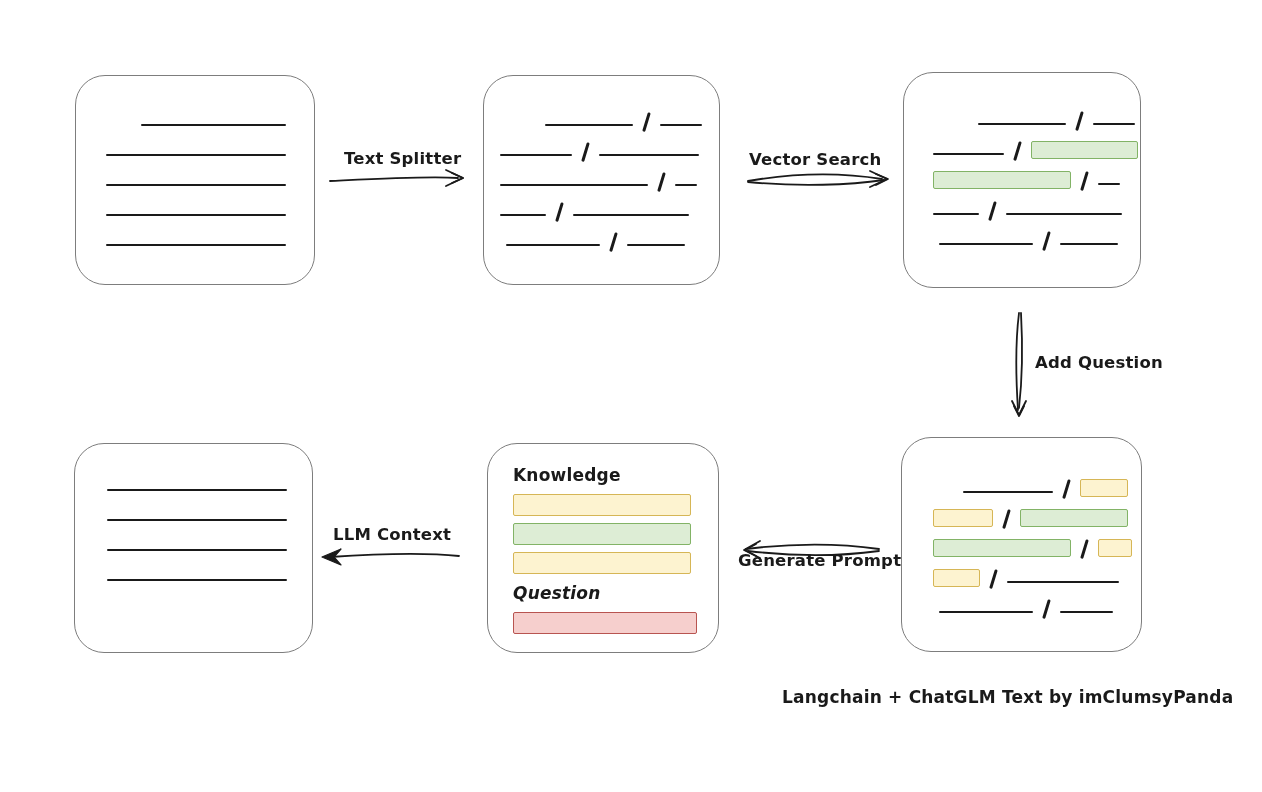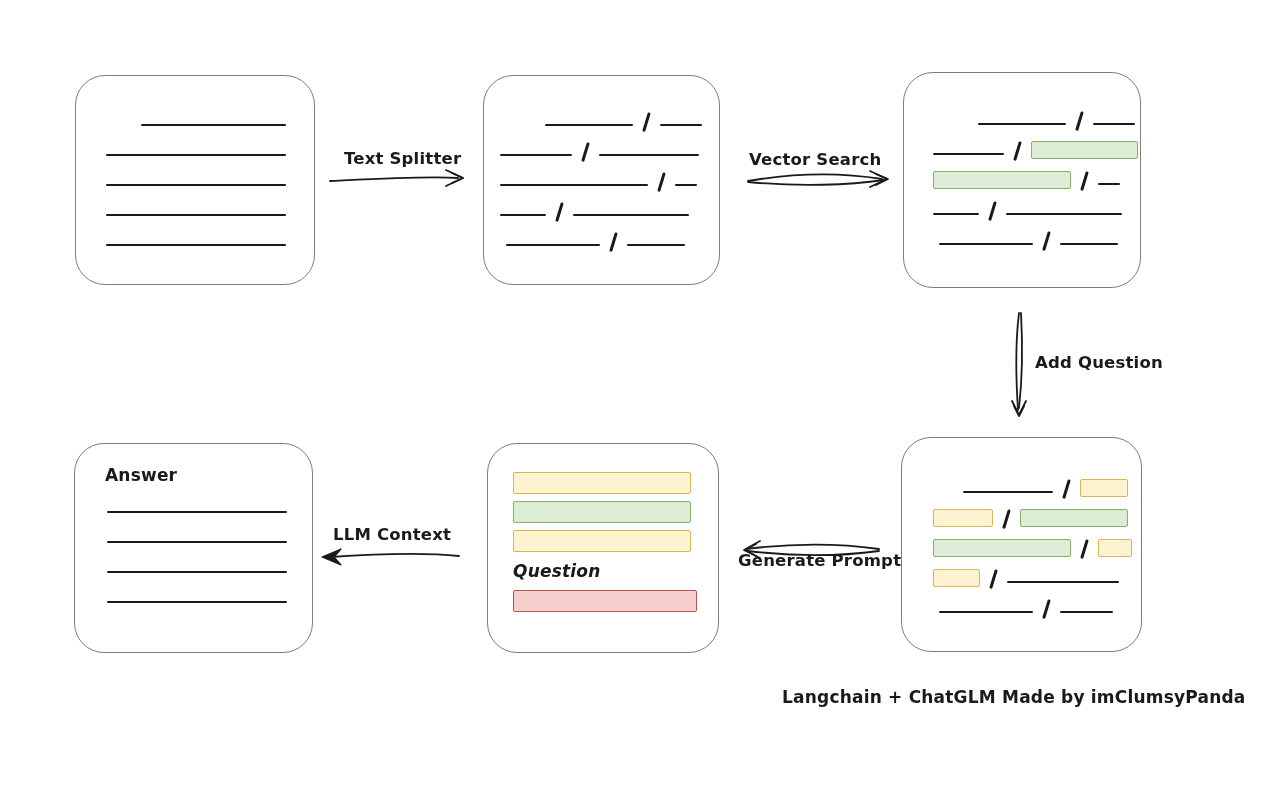--- a/index.html
+++ b/index.html
@@ -197,33 +197,33 @@
       <div class="row" style="padding-left: 6px;">
         <div class="seg-line" style="width: 94px; background: rgb(26, 26, 26);"></div>
         <div class="seg-slash">
           <i style="background: rgb(26, 26, 26);"></i>
         </div>
         <div class="seg-line" style="width: 53px; background: rgb(26, 26, 26);"></div>
       </div>
     </div>
 
   <div class="box" id="box-prompt">
+    <div class="node-label">Knowledge</div>
     <div class="bars">
         <div class="bar" style="width: 176px; background: rgb(253, 243, 208); border-color: rgb(214, 182, 86);"></div>
         <div class="bar" style="width: 176px; background: rgb(221, 237, 213); border-color: rgb(130, 179, 102);"></div>
         <div class="bar" style="width: 176px; background: rgb(253, 243, 208); border-color: rgb(214, 182, 86);"></div>
       </div>
     <div class="node-label q-label">Question</div>
     <div class="bars q-bars">
         <div class="bar" style="width: 182px; background: rgb(246, 207, 205); border-color: rgb(184, 84, 80);"></div>
       </div>
   </div>
 
   <div class="box" id="box-answer">
-    <div class="node-label">Answer</div>
     <div style="margin-top:2px;">
         <div class="row" style="padding-left: 0px;">
           <div class="seg-line" style="width: 180px; background: rgb(26, 26, 26);"></div>
         </div>
         <div class="row" style="padding-left: 0px;">
           <div class="seg-line" style="width: 180px; background: rgb(26, 26, 26);"></div>
         </div>
         <div class="row" style="padding-left: 0px;">
           <div class="seg-line" style="width: 180px; background: rgb(26, 26, 26);"></div>
         </div>
@@ -232,14 +232,14 @@
         </div>
       </div>
   </div>
 
   <div class="arrow-label" id="lbl-text-splitter">Text Splitter</div>
   <div class="arrow-label" id="lbl-vector-search">Vector Search</div>
   <div class="arrow-label" id="lbl-add-context">Add Question</div>
   <div class="arrow-label" id="lbl-generate-prompt">Generate Prompt</div>
   <div class="arrow-label" id="lbl-llm-response">LLM Context</div>
 
-  <div class="caption">Langchain + ChatGLM Made by imClumsyPanda</div>
+  <div class="caption">Langchain + ChatGLM Text by imClumsyPanda</div>
 </div>
 
 </body></html>

